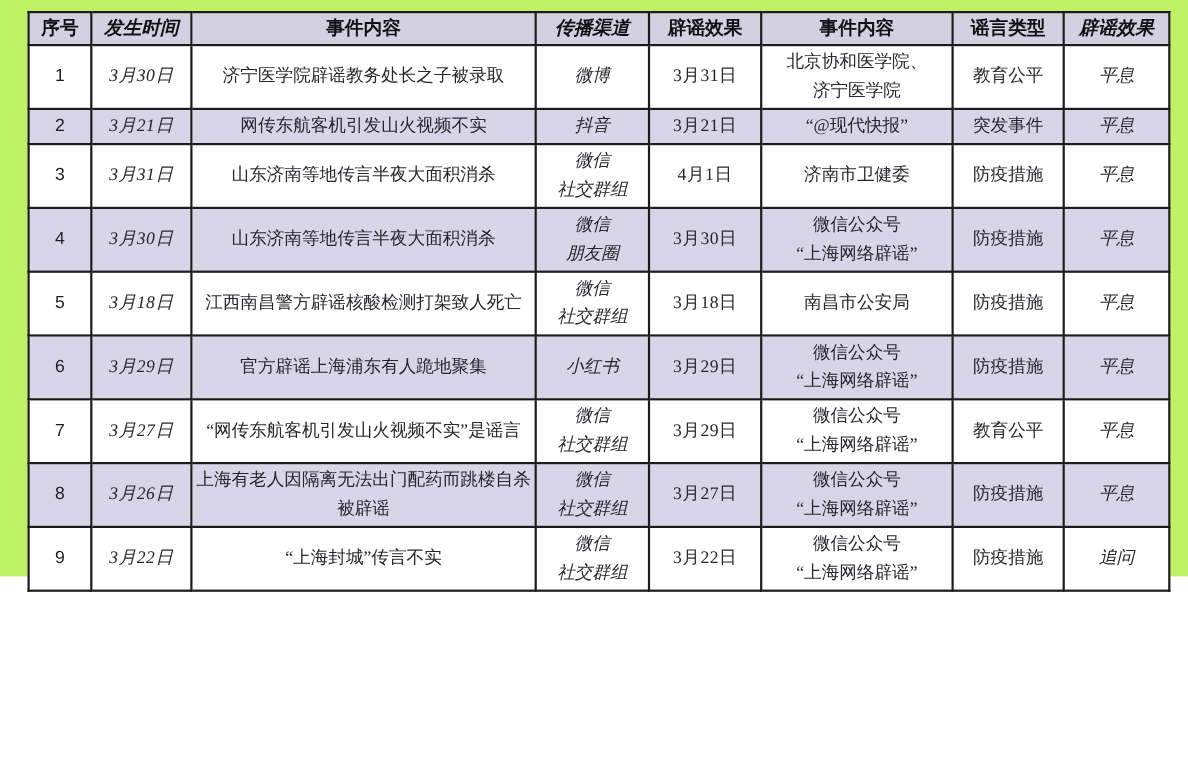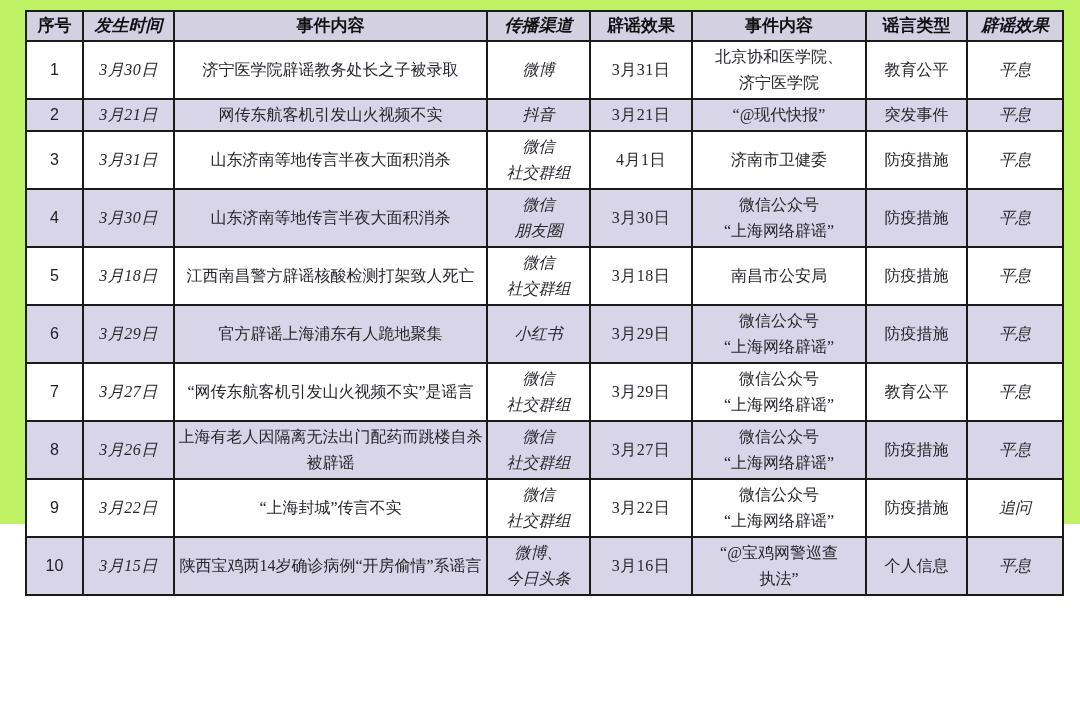--- a/index.html
+++ b/index.html
@@ -209,27 +209,15 @@
           <td class="col-date">3月22日</td>
           <td class="col-event">“上海封城”传言不实</td>
           <td class="col-channel">微信
 社交群组</td>
           <td class="col-debunk_date">3月22日</td>
           <td class="col-entity">微信公众号
 “上海网络辟谣”</td>
           <td class="col-rumor_type">防疫措施</td>
           <td class="col-effect">追问</td>
         </tr>
-        <tr>
-          <td class="col-index">10</td>
-          <td class="col-date">3月15日</td>
-          <td class="col-event">陕西宝鸡两14岁确诊病例“开房偷情”系谣言</td>
-          <td class="col-channel">微博、
-今日头条</td>
-          <td class="col-debunk_date">3月16日</td>
-          <td class="col-entity">“@宝鸡网警巡查
-执法”</td>
-          <td class="col-rumor_type">个人信息</td>
-          <td class="col-effect">平息</td>
-        </tr>
       </tbody>
   </table>
 </div>
 
 </body></html>

